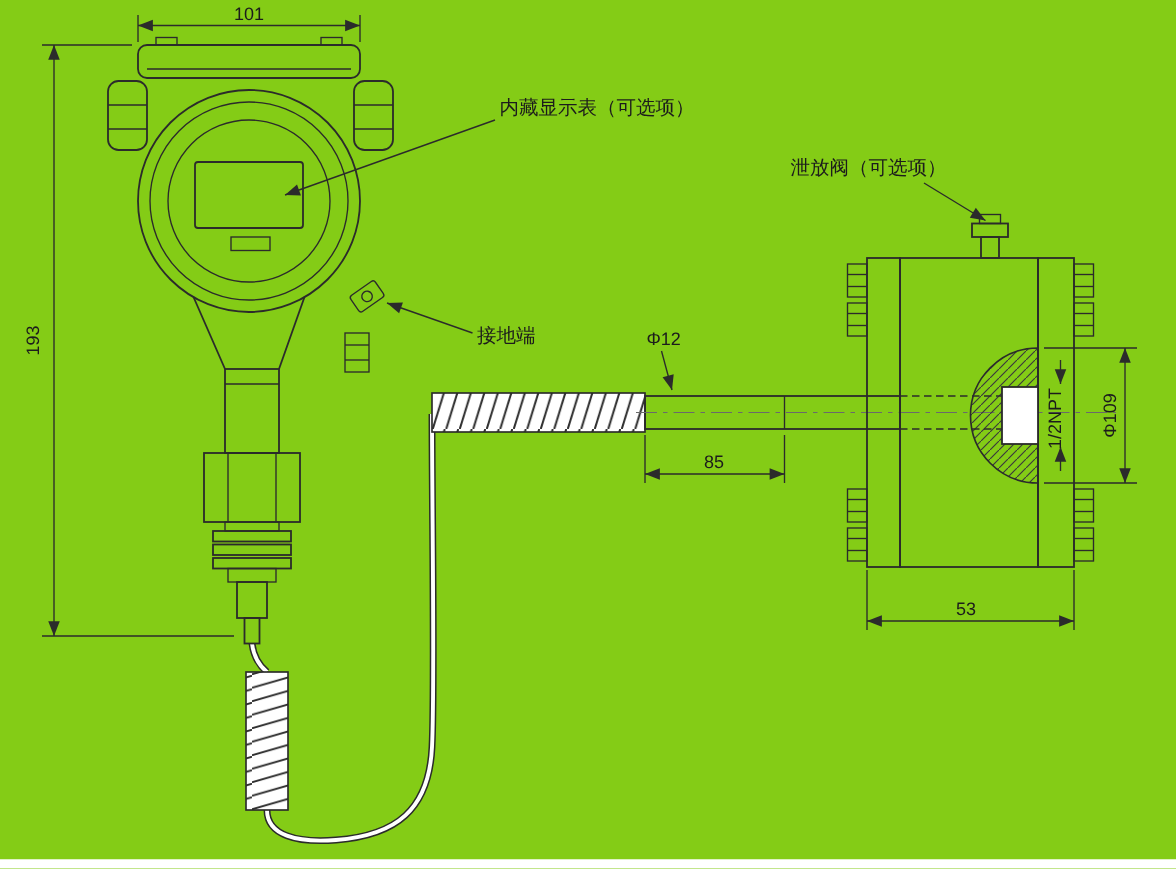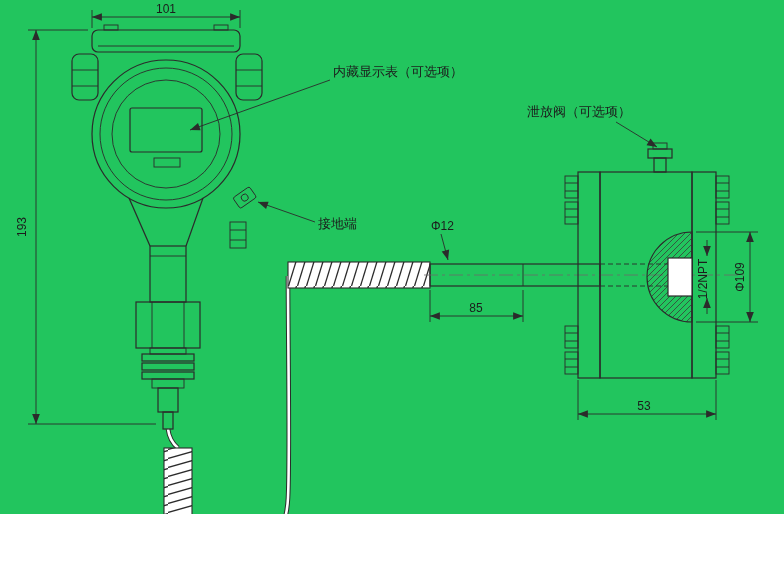--- a/index.html
+++ b/index.html
@@ -4,22 +4,22 @@
 <style>
   html, body {
     margin: 0;
     padding: 0;
     background: #ffffff;
     font-family: "Liberation Sans", sans-serif;
   }
   .canvas {
     position: relative;
     width: 784px;
-    height: 514px;
-    background: #22c55e;
+    height: 573px;
+    background: #84cc16;
     overflow: hidden;
   }
   svg text {
     font-family: "Liberation Sans", sans-serif;
     font-size: 12px;
     fill: #1c1c1c;
   }
   svg text.cjk {
     font-size: 13px;
   }

